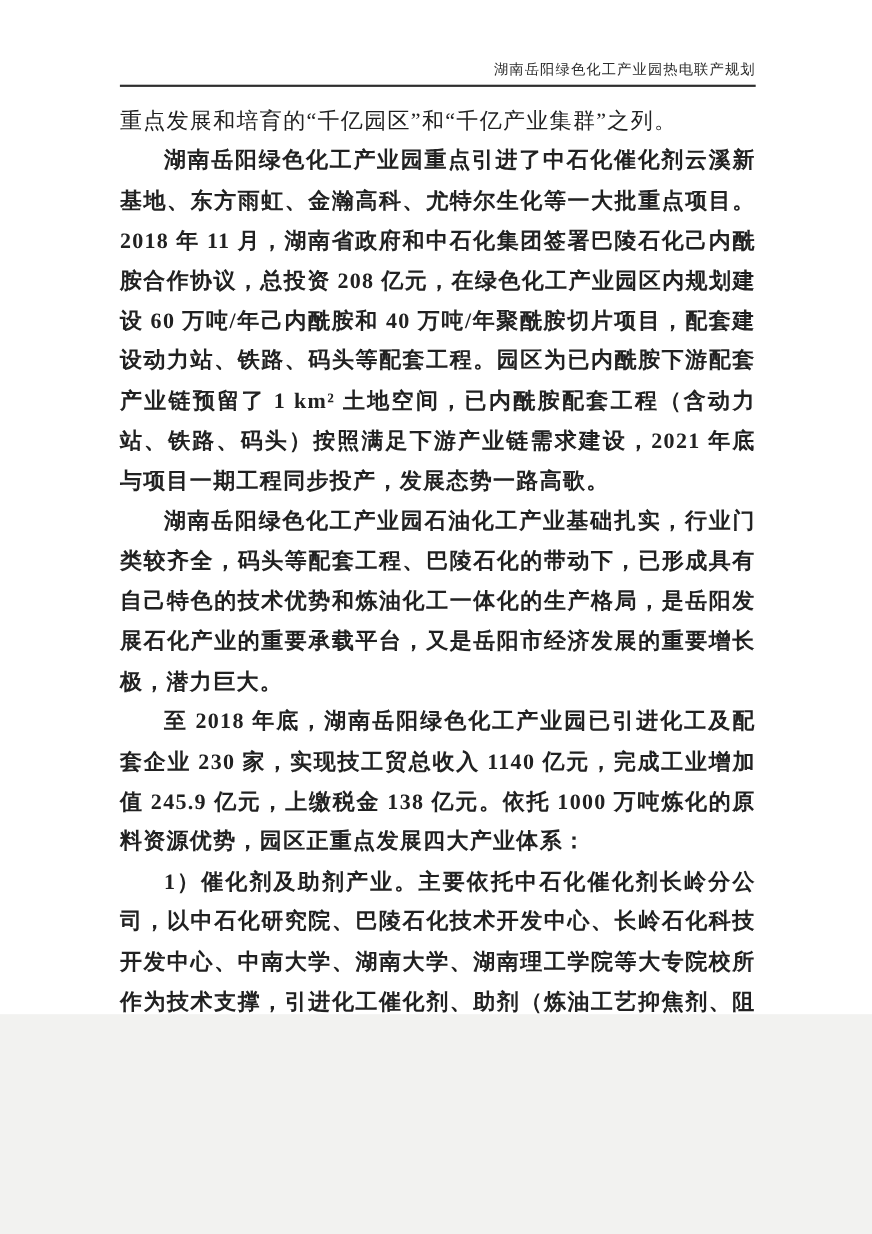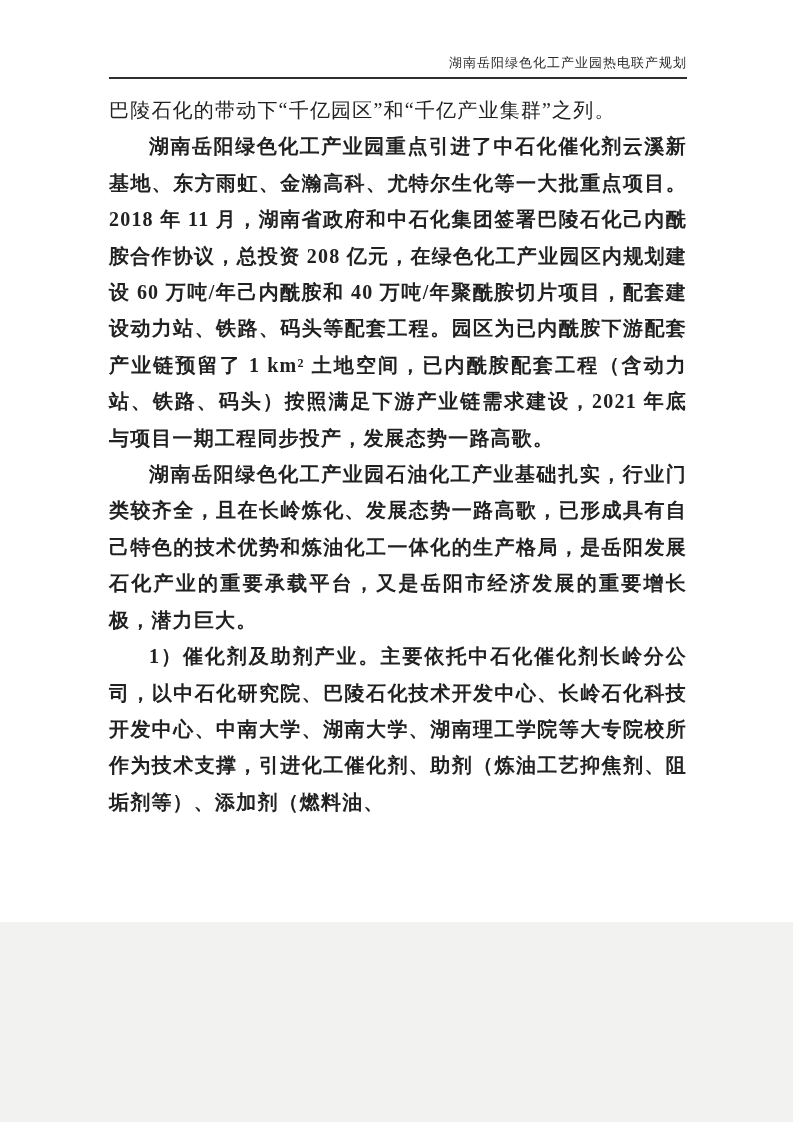--- a/index.html
+++ b/index.html
@@ -47,23 +47,24 @@
 </head>
 <body>
 
 <div class="page">
 
   <div class="header">
     <span>湖南岳阳绿色化工产业园热电联产规划</span>
   </div>
 
   <div class="body-text">
-    <p>巴陵石化的带动下“千亿园区”和“千亿产业集群”之列。</p>
+    <p>重点发展和培育的“千亿园区”和“千亿产业集群”之列。</p>
     <p class="indent">湖南岳阳绿色化工产业园重点引进了中石化催化剂云溪新基地、东方雨虹、金瀚高科、尤特尔生化等一大批重点项目。2018 年 11 月，湖南省政府和中石化集团签署巴陵石化己内酰胺合作协议，总投资 208 亿元，在绿色化工产业园区内规划建设 60 万吨/年己内酰胺和 40 万吨/年聚酰胺切片项目，配套建设动力站、铁路、码头等配套工程。园区为已内酰胺下游配套产业链预留了 1 km² 土地空间，已内酰胺配套工程（含动力站、铁路、码头）按照满足下游产业链需求建设，2021 年底与项目一期工程同步投产，发展态势一路高歌。</p>
-    <p class="indent">湖南岳阳绿色化工产业园石油化工产业基础扎实，行业门类较齐全，且在长岭炼化、发展态势一路高歌，已形成具有自己特色的技术优势和炼油化工一体化的生产格局，是岳阳发展石化产业的重要承载平台，又是岳阳市经济发展的重要增长极，潜力巨大。</p>
+    <p class="indent">湖南岳阳绿色化工产业园石油化工产业基础扎实，行业门类较齐全，码头等配套工程、巴陵石化的带动下，已形成具有自己特色的技术优势和炼油化工一体化的生产格局，是岳阳发展石化产业的重要承载平台，又是岳阳市经济发展的重要增长极，潜力巨大。</p>
+    <p class="indent">至 2018 年底，湖南岳阳绿色化工产业园已引进化工及配套企业 230 家，实现技工贸总收入 1140 亿元，完成工业增加值 245.9 亿元，上缴税金 138 亿元。依托 1000 万吨炼化的原料资源优势，园区正重点发展四大产业体系：</p>
     <p class="indent">1）催化剂及助剂产业。主要依托中石化催化剂长岭分公司，以中石化研究院、巴陵石化技术开发中心、长岭石化科技开发中心、中南大学、湖南大学、湖南理工学院等大专院校所作为技术支撑，引进化工催化剂、助剂（炼油工艺抑焦剂、阻垢剂等）、添加剂（燃料油、</p>
   </div>
 
   <div class="footer">
     <span>5</span>
   </div>
 
 </div>
 
 </body></html>

